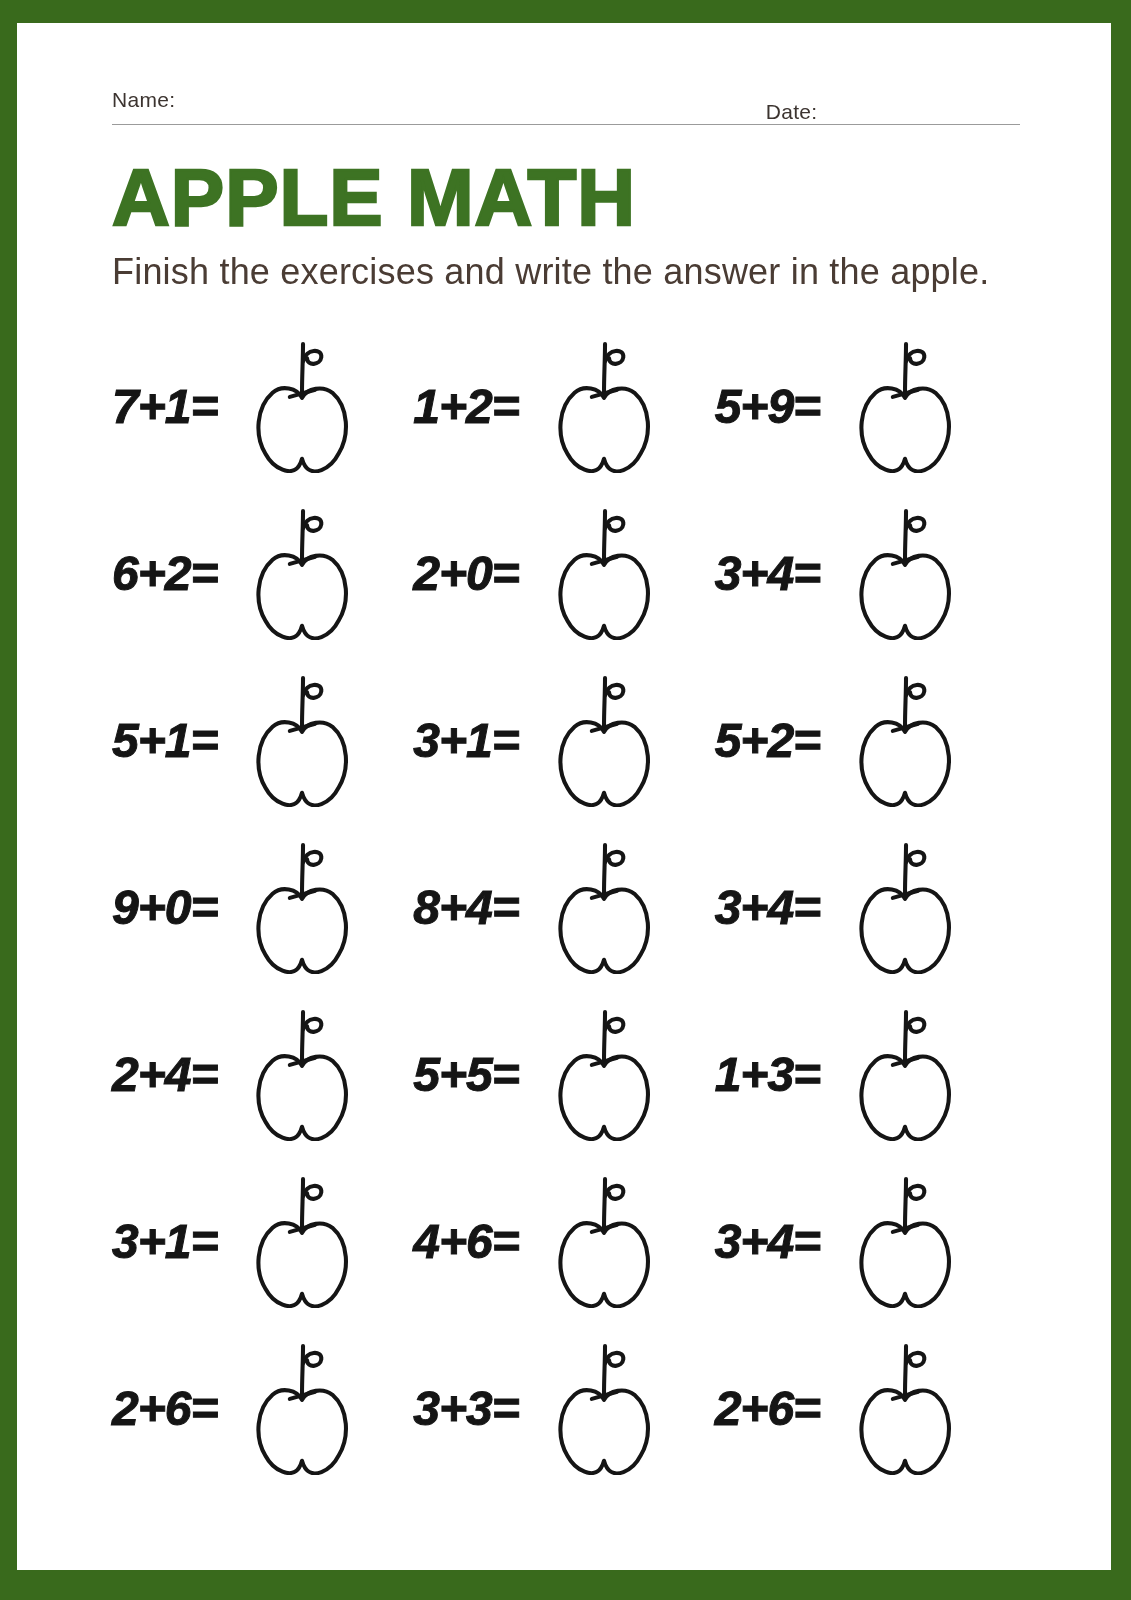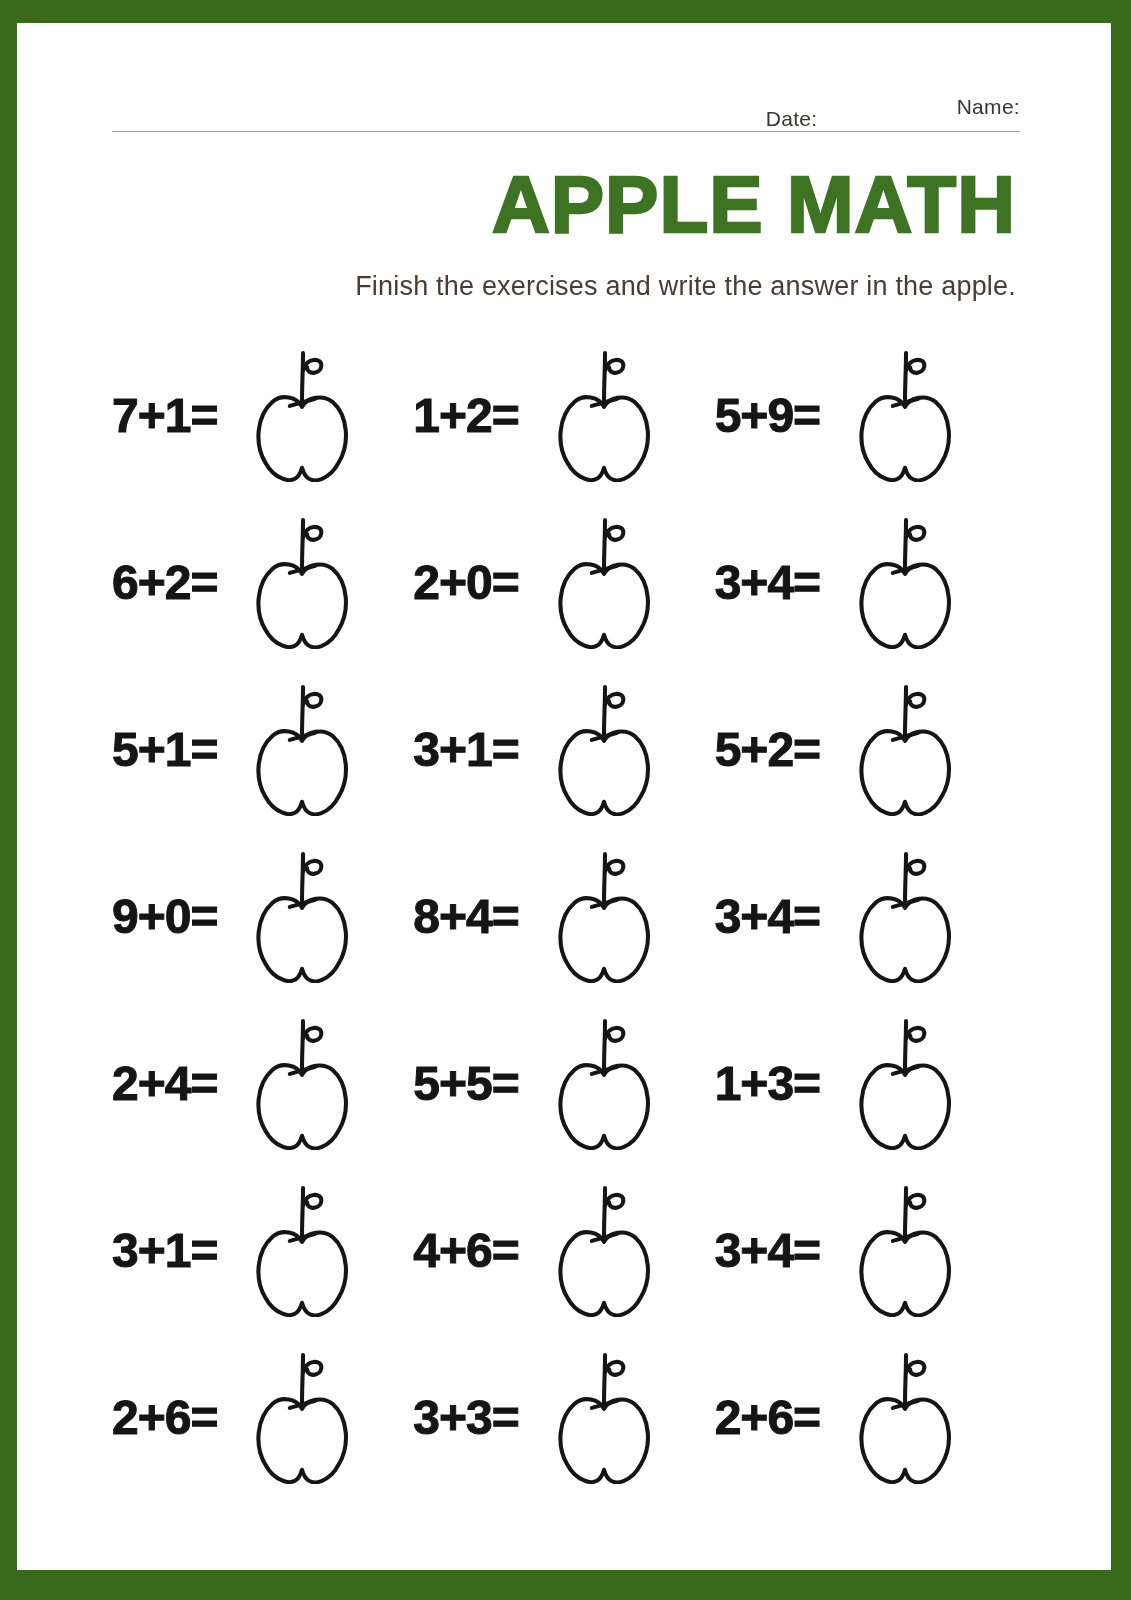--- a/index.html
+++ b/index.html
@@ -6,23 +6,22 @@
   html, body { width: 1131px; height: 1600px; }
   body {
     font-family: "Liberation Sans", sans-serif;
     background: var(--border-green, #396A1C);
     padding: 23px 20px 30px 17px;
   }
   .page {
     width: 100%;
     height: 100%;
     background: var(--page-white, #ffffff);
-    padding: 8px 95px;
+    padding: 1px 95px;
     overflow: hidden;
-    text-align: right;
   }
   
   .namebar {
     position: relative;
     margin-top: 64px;
     width: 908px;
     padding-bottom: 12px;
     border-bottom: 1.5px solid var(--line-gray, #9B9B9B);
     font-size: 21px;
     letter-spacing: 0.3px;
@@ -37,37 +36,38 @@
   .title {
     margin-top: 28px;
     font-size: 80px;
     line-height: 1.12;
     font-weight: bold;
     letter-spacing: 1px;
     color: var(--title-green, #3D7323);
     -webkit-text-stroke: 2.5px currentColor;
   }
   .subtitle {
-    margin-top: 21px;
-    font-size: 27px;
+    margin-top: 8px;
+    font-size: 36px;
     letter-spacing: 0.2px;
     color: var(--subtitle-brown, #4A3C34);
   }
   
   .grid {
     margin-top: 30px;
     display: grid;
     grid-template-columns: repeat(3, 1fr);
     grid-auto-rows: 167px;
     align-items: center;
   }
   .cell {
     display: flex;
     align-items: center;
     gap: 28px;
+    font-style: italic;
   }
   .eq {
     font-size: 48px;
     font-weight: bold;
     letter-spacing: -1px;
     color: var(--ink-black, #151515);
     -webkit-text-stroke: 1px currentColor;
     white-space: nowrap;
   }
   .apple {

